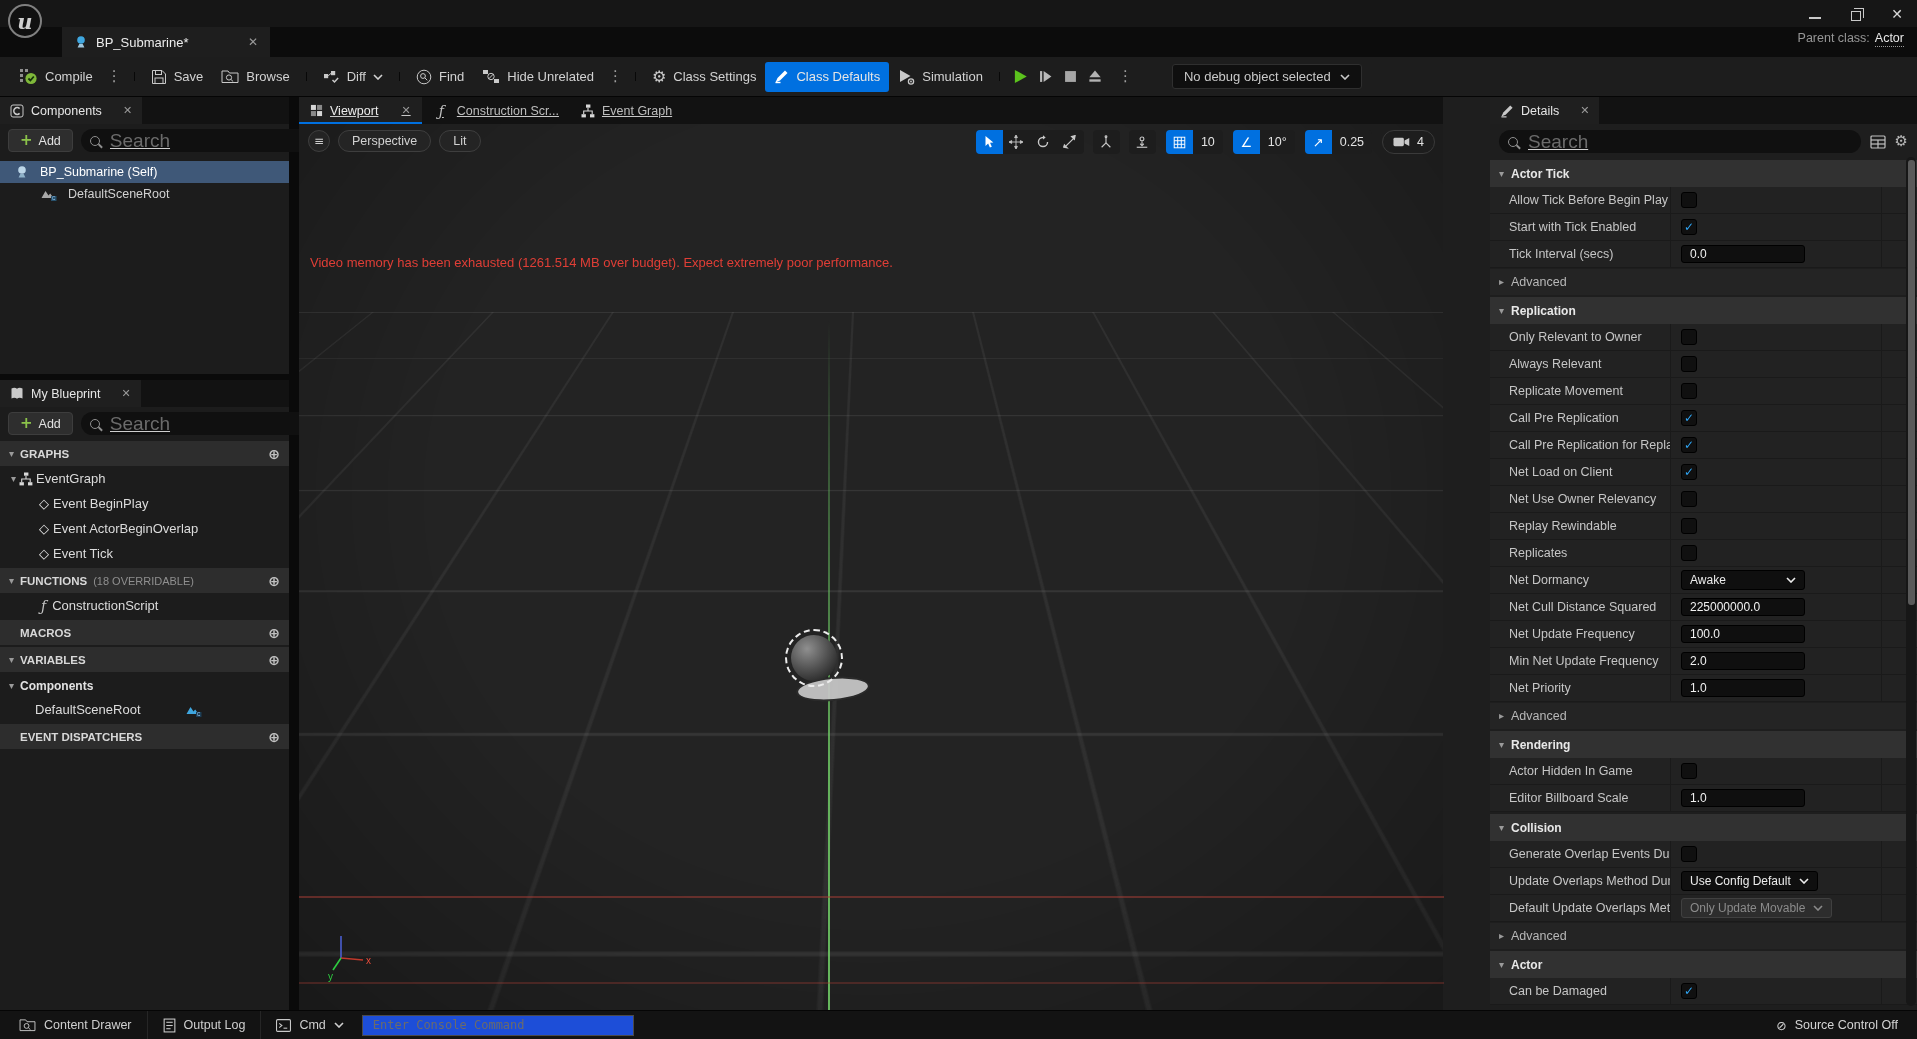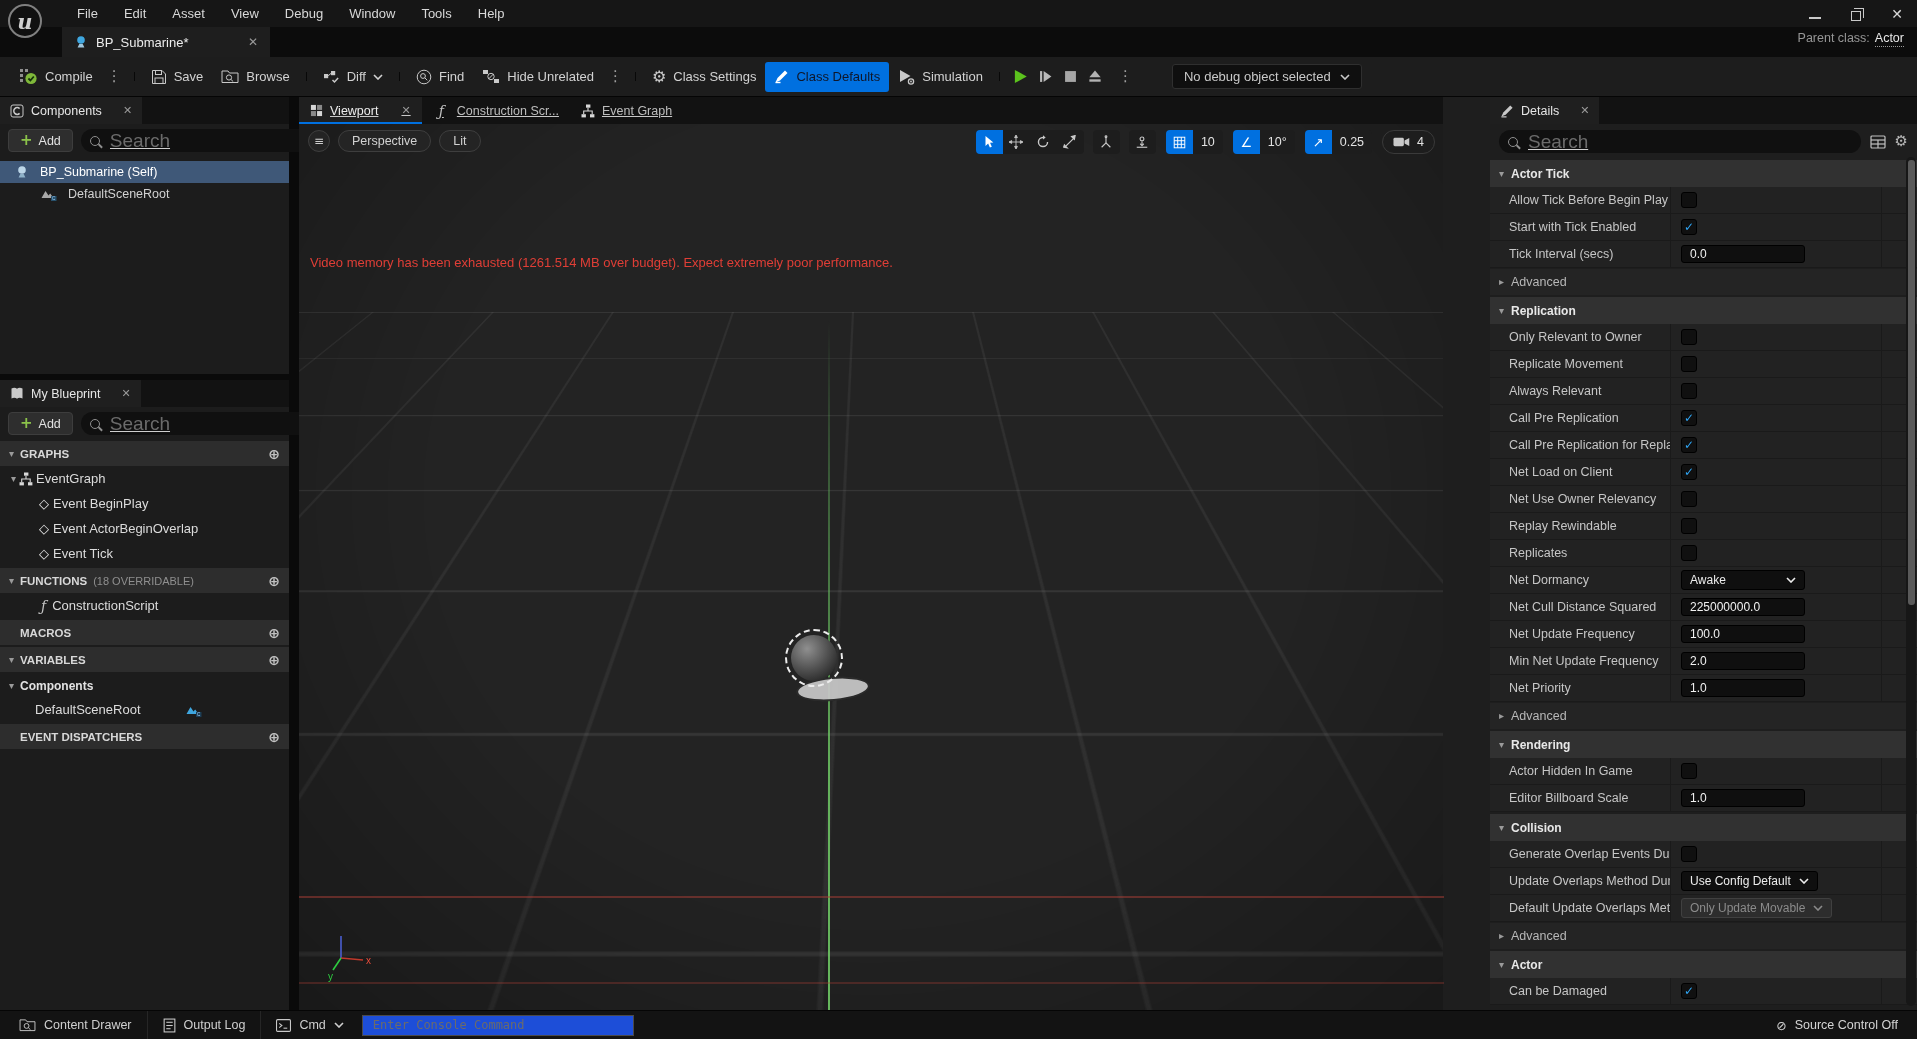--- a/index.html
+++ b/index.html
@@ -25,21 +25,21 @@
   .parent-class{position:absolute;right:13px;top:31px;font-size:12.5px;color:#969696;z-index:6;}
   .parent-class .pc-val{color:#e8e8e8;border-bottom:1px dotted #9a9a9a;padding-bottom:1px;margin-left:5px;}
 
   .tabrow{position:absolute;top:27px;left:0;right:0;height:30px;background:#0c0c0c;display:flex;align-items:stretch;padding-left:62px;}
   .asset-tab{background:#1e1e1e;display:flex;align-items:center;gap:8px;padding:0 12px;width:208px;color:#ececec;font-size:13px;}
   .asset-tab .close{margin-left:auto;color:#9a9a9a;font-size:12px;}
 
   .toolbar{position:absolute;top:57px;left:0;right:0;height:40px;background:#1d1d1d;border-bottom:1px solid #050505;
            display:flex;align-items:center;padding:15px 10px;}
   .tbtn{display:flex;align-items:center;gap:7px;padding:0 9px;height:30px;color:#d2d2d2;font-size:13px;border-radius:3px;white-space:nowrap;}
-  .tbtn.primary{background:var(--accent,#0070e0);color:#0f172a;}
+  .tbtn.primary{background:var(--accent,#0070e0);color:#e5e5e5;}
   .tsep{width:1px;align-self:stretch;background:#080808;margin:0 7px;}
   .kebab{color:#9f9f9f;font-size:15px;padding:0 5px;line-height:1;}
   .play-group{display:flex;align-items:center;gap:11px;margin:0 6px;}
   .debug-select{display:flex;align-items:center;gap:9px;background:#0f0f0f;border:1px solid #2f2f2f;border-radius:3px;
                 height:25px;padding:0 11px;color:#c9c9c9;margin-left:28px;font-size:13px;white-space:nowrap;}
   .chev{width:10px;height:6px;fill:none;stroke:currentColor;stroke-width:1.6;flex:none;}
 
   
   .main{position:absolute;top:97px;left:0;width:1917px;height:913px;background:#0a0a0a;}
   .panel{position:absolute;background:#1c1c1c;}
@@ -158,31 +158,20 @@
 </style>
 </head>
 <body>
 
 <div class="app" style="--accent: #0070e0; --warning: #e03e36; --check-blue: #2fa6f5; --play-green: #5bc21d; --add-green: #8bc24a; --selected-row: #3f5878;">
 
   <div class="menubar">
     <div class="logo">
         <span>u</span>
       </div>
-    <div class="menus">
-
-    <span class="menu-item">File</span>
-        <span class="menu-item">Edit</span>
-        <span class="menu-item">Asset</span>
-        <span class="menu-item">View</span>
-        <span class="menu-item">Debug</span>
-        <span class="menu-item">Window</span>
-        <span class="menu-item">Tools</span>
-        <span class="menu-item">Help</span>
-      </div>
     <div class="win-controls">
       <span class="wc-min"></span>
       <span class="wc-restore"></span>
       <span class="wc-close g">✕</span>
     </div>
   </div>
   <div class="parent-class">
     <span>Parent class:</span><span class="pc-val">Actor</span>
   </div>
 
@@ -634,28 +623,28 @@
             <span>Replication</span>
           </div>
           <div class="drow dprop">
             <div class="dlabel">Only Relevant to Owner</div>
             <div class="dvalue">
               <div class="checkbox"></div>
             </div>
             <div class="rcol"></div>
           </div>
           <div class="drow dprop">
+            <div class="dlabel">Always Relevant</div>
+            <div class="dvalue">
+              <div class="checkbox"></div>
+            </div>
+            <div class="rcol"></div>
+          </div>
+          <div class="drow dprop">
             <div class="dlabel">Replicate Movement</div>
-            <div class="dvalue">
-              <div class="checkbox"></div>
-            </div>
-            <div class="rcol"></div>
-          </div>
-          <div class="drow dprop">
-            <div class="dlabel">Always Relevant</div>
             <div class="dvalue">
               <div class="checkbox"></div>
             </div>
             <div class="rcol"></div>
           </div>
           <div class="drow dprop">
             <div class="dlabel">Call Pre Replication</div>
             <div class="dvalue">
               <div class="checkbox checked g">✓</div>
             </div>

